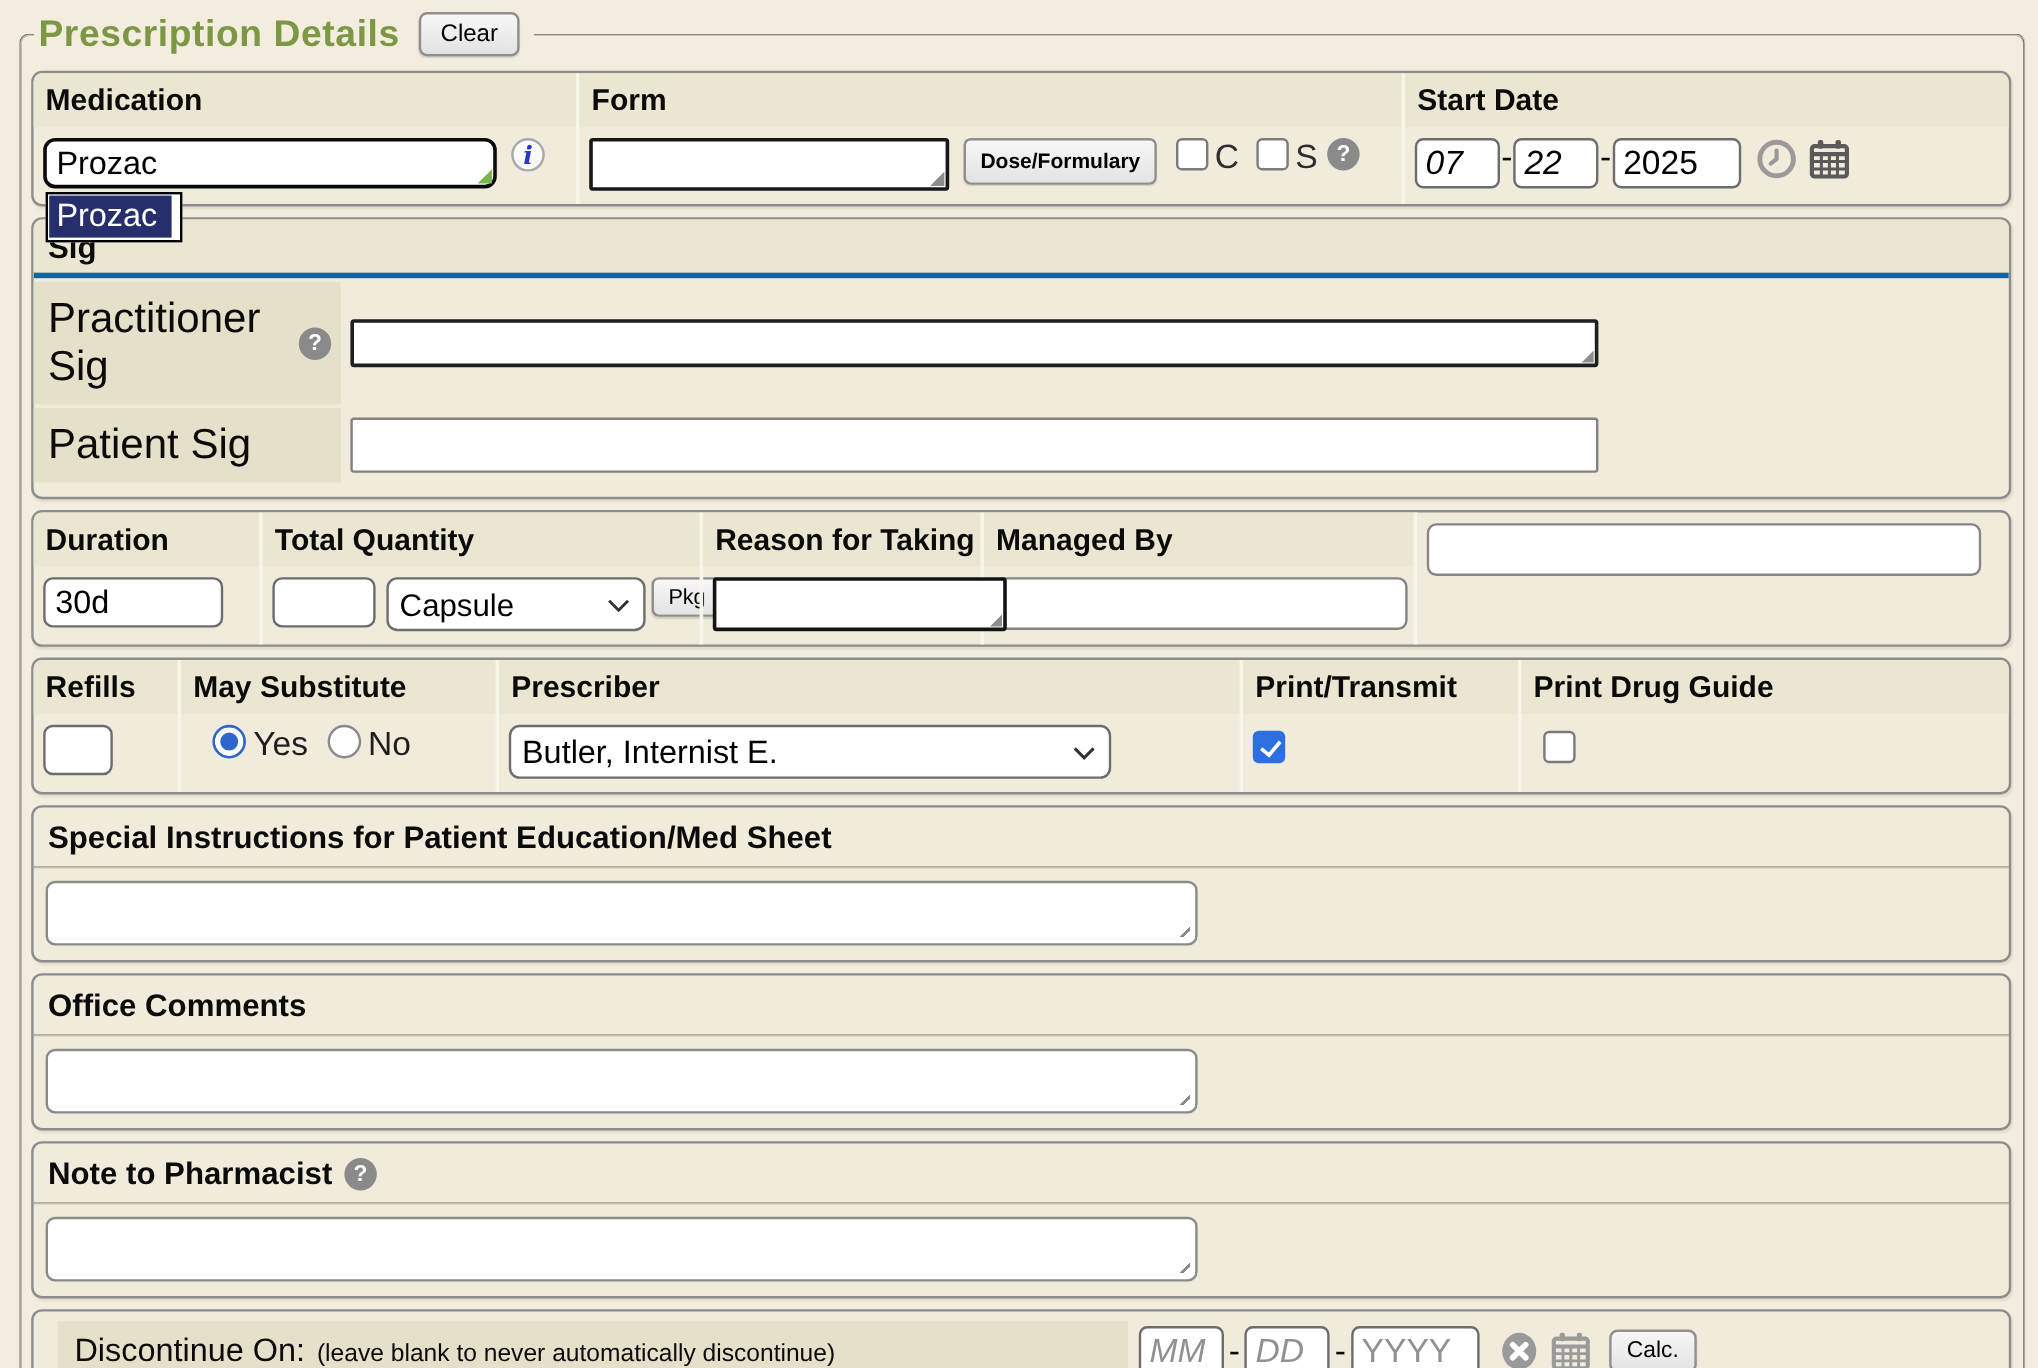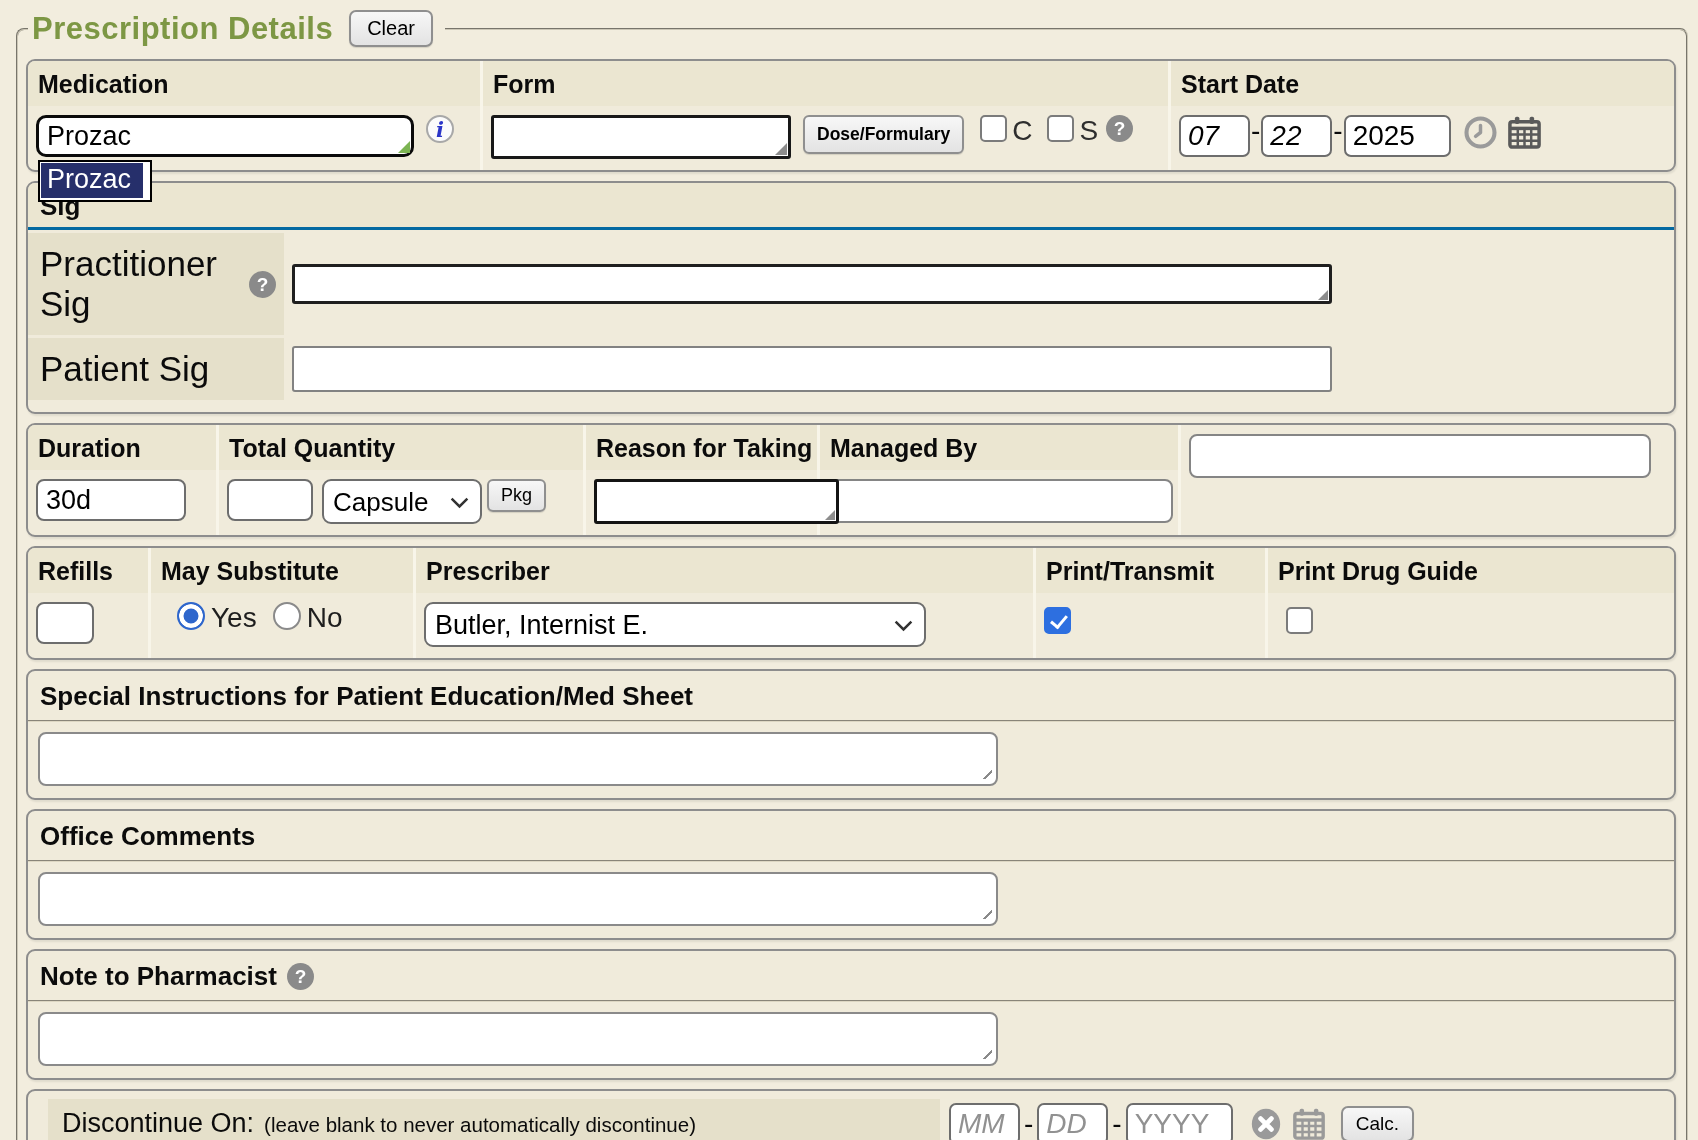--- a/index.html
+++ b/index.html
@@ -117,21 +117,21 @@
 
   
   .btn-dose { font-size:17.5px; font-weight:600; padding:7px 12px; margin-left:12px; border-radius:6px; }
   .btn-small { font-size:18px; padding:4px 12px; border-radius:6px; }
   .btn-calc { font-size:19px; padding:5px 13px; border-radius:7px; }
 
   
   .sig-hdr {
     background:#ebe6d1; font-size:26px; font-weight:bold;
     padding:8px 12px 5px; border-radius:7px 7px 0 0;
-    border-bottom:3px solid #0369a1;
+    border-bottom:5px solid #0369a1;
   }
   .sig-row { display:flex; align-items:center; margin-top:3px; }
   .sig-row:last-child { padding-bottom:12px; }
   .sig-label {
     width:256px; background:#e5e0ca; font-size:35px;
     padding:11px 8px 11px 12px; display:flex; align-items:center; flex:none;
   }
   .sig-input { margin-left:8px; font-size:26px; padding:0 8px; }
   .sig-input.prac { width:1040px; height:40px; border:3px solid #1f1f1f; border-radius:3px; }
   .sig-input.pat  { width:1040px; height:46px; border:2px solid #828282; border-radius:3px; }
@@ -259,21 +259,21 @@
         <div class="hcell">Duration</div>
         <div class="bcell">
           <input type="text" class="txt in-plain" style="width: 150px;" value="30d">
         </div>
       </div>
       <div class="col" style="width:367px">
         <div class="hcell">Total Quantity</div>
         <div class="bcell">
           <input type="text" class="txt in-plain" style="width: 86px;" value="">
           <span class="select-wrap" style="margin-left:9px">
-            <select class="sel" style="width:160px">
+            <select class="sel" style="width:216px">
               <option selected="">Capsule</option>
             </select>
             <span class="select-chevron">
               <svg viewBox="0 0 24 24" width="27" height="27">
                   <path d="M5 9l7 7 7-7" fill="none" stroke="#333" stroke-width="2.2"></path>
                 </svg>
             </span>
           </span>
           <button class="btn btn-small" style="margin-left:5px">Pkg</button>
         </div>

